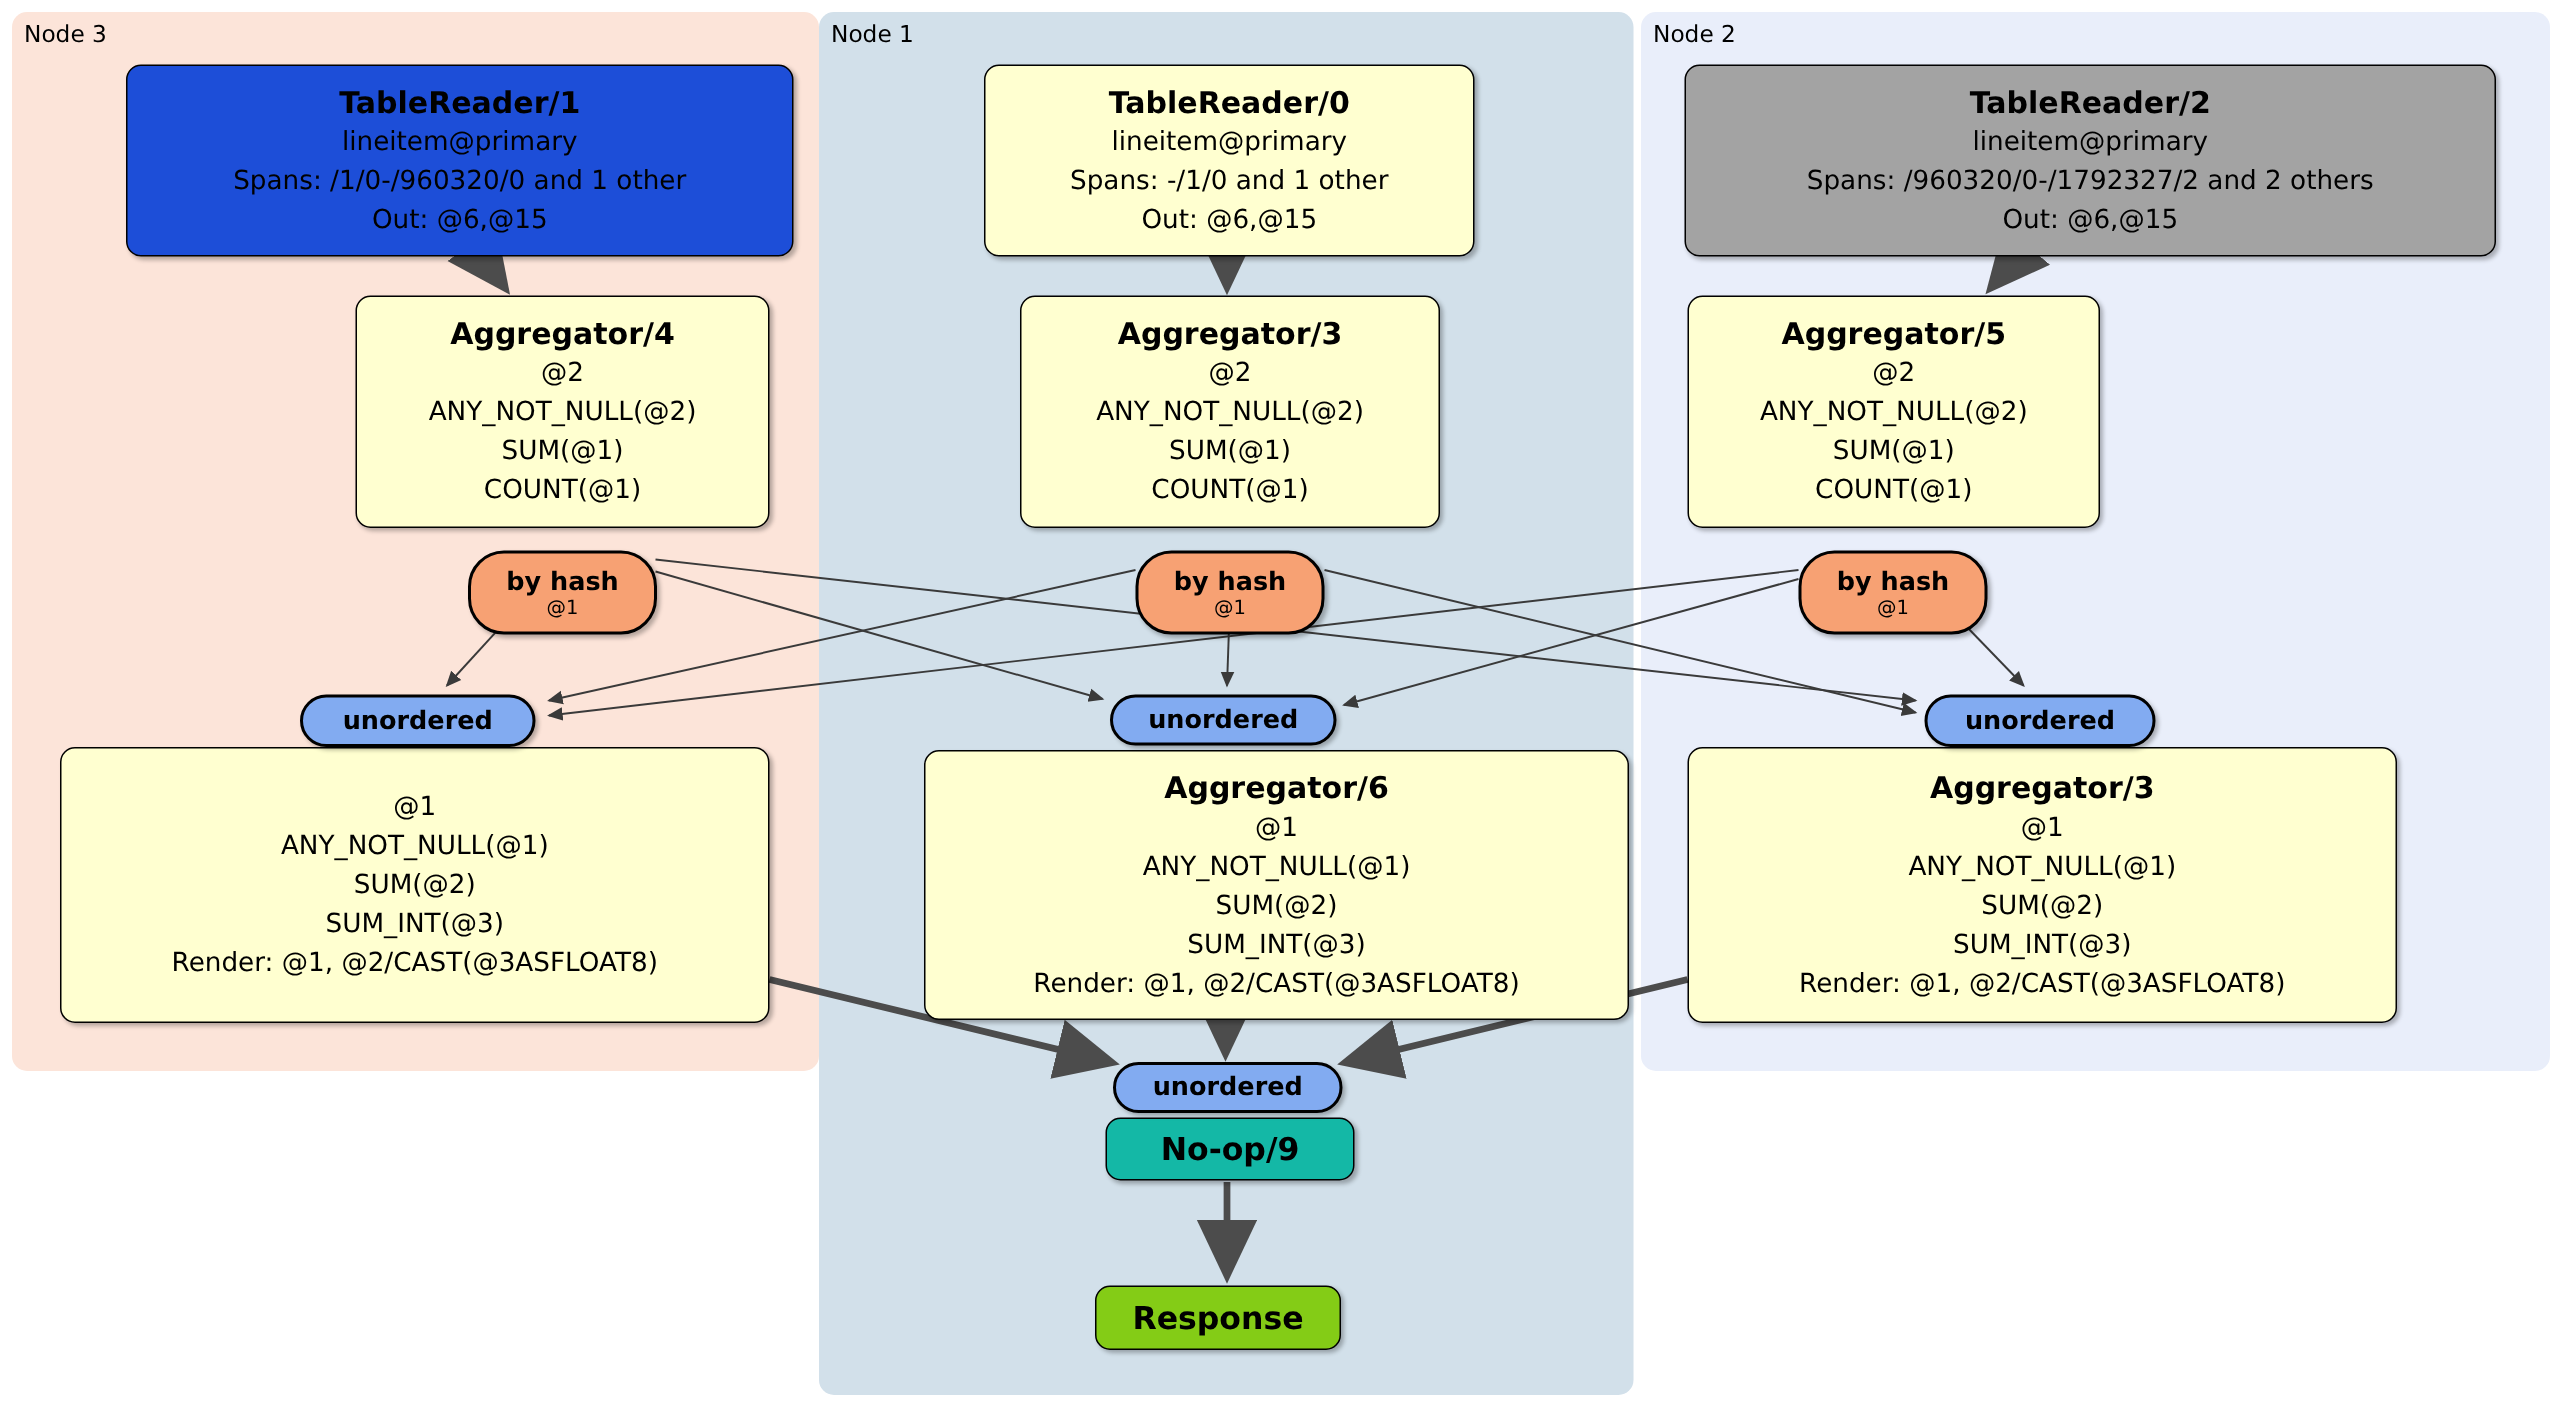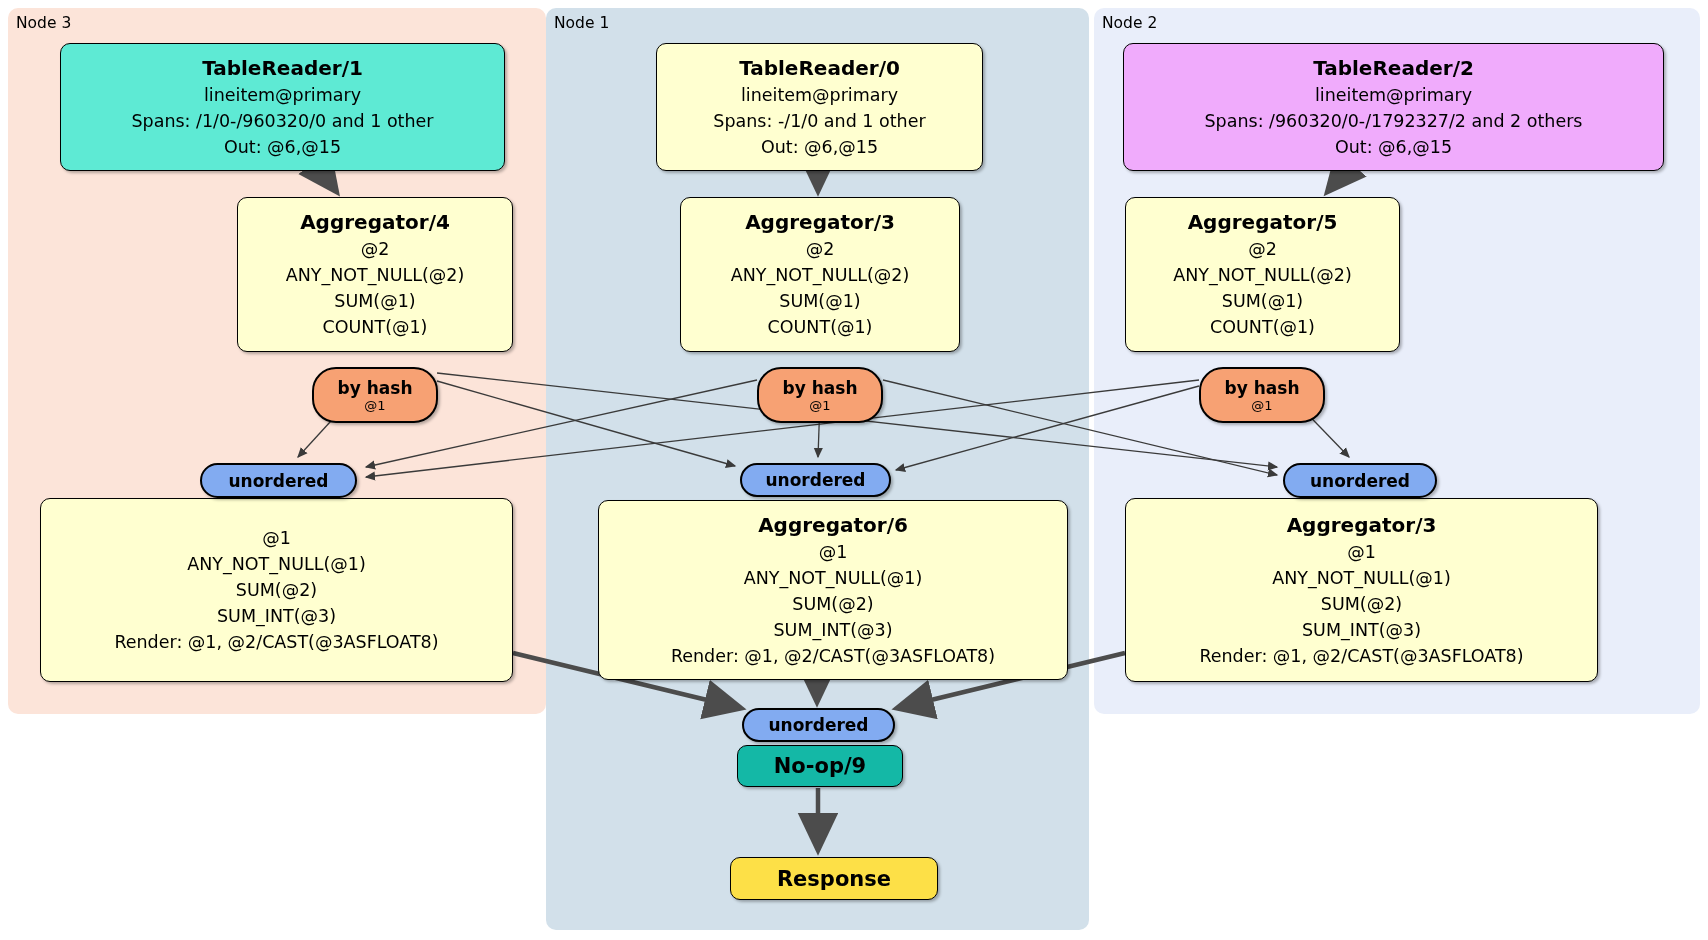--- a/index.html
+++ b/index.html
@@ -70,35 +70,35 @@
     <path class="edge-thin" d="M437,381 L735,466" marker-end="url(#ah-thin)"></path>
     <path class="edge-thin" d="M437,373 L1277,467" marker-end="url(#ah-thin)"></path>
     <path class="edge-thin" d="M757,380 L366,467" marker-end="url(#ah-thin)"></path>
     <path class="edge-thin" d="M820,400 L818,457" marker-end="url(#ah-thin)"></path>
     <path class="edge-thin" d="M883,380 L1277,475" marker-end="url(#ah-thin)"></path>
     <path class="edge-thin" d="M1199,380 L366,477" marker-end="url(#ah-thin)"></path>
     <path class="edge-thin" d="M1199,386 L896,470" marker-end="url(#ah-thin)"></path>
     <path class="edge-thin" d="M1291,397 L1349,457" marker-end="url(#ah-thin)"></path>
   </svg>
 
-  <div class="box" style="left: 60px; top: 43px; width: 445px; height: 128px; background-color: #5eead4;">
+  <div class="box" style="left: 84px; top: 43px; width: 445px; height: 128px; background-color: #1d4ed8;">
     <div class="box-title">TableReader/1</div>
     <div class="box-line">lineitem@primary</div>
     <div class="box-line">Spans: /1/0-/960320/0 and 1 other</div>
     <div class="box-line">Out: @6,@15</div>
   </div>
 
   <div class="box" style="left: 656px; top: 43px; width: 327px; height: 128px; background-color: rgb(255, 255, 208);">
     <div class="box-title">TableReader/0</div>
     <div class="box-line">lineitem@primary</div>
     <div class="box-line">Spans: -/1/0 and 1 other</div>
     <div class="box-line">Out: @6,@15</div>
   </div>
 
-  <div class="box" style="left: 1123px; top: 43px; width: 541px; height: 128px; background-color: #f0abfc;">
+  <div class="box" style="left: 1123px; top: 43px; width: 541px; height: 128px; background-color: #a3a3a3;">
     <div class="box-title">TableReader/2</div>
     <div class="box-line">lineitem@primary</div>
     <div class="box-line">Spans: /960320/0-/1792327/2 and 2 others</div>
     <div class="box-line">Out: @6,@15</div>
   </div>
 
   <div class="box" style="left: 237px; top: 197px; width: 276px; height: 155px; background-color: rgb(255, 255, 208);">
     <div class="box-title">Aggregator/4</div>
     <div class="box-line">@2</div>
     <div class="box-line">ANY_NOT_NULL(@2)</div>
@@ -123,21 +123,21 @@
   </div>
 
   <div class="box" style="left: 40px; top: 498px; width: 473px; height: 184px; background-color: rgb(255, 255, 208);">
     <div class="box-line">@1</div>
     <div class="box-line">ANY_NOT_NULL(@1)</div>
     <div class="box-line">SUM(@2)</div>
     <div class="box-line">SUM_INT(@3)</div>
     <div class="box-line">Render: @1, @2/CAST(@3ASFLOAT8)</div>
   </div>
 
-  <div class="box" style="left: 598px; top: 500px; width: 470px; height: 180px; background-color: rgb(255, 255, 208);">
+  <div class="box" style="left: 616px; top: 500px; width: 470px; height: 180px; background-color: rgb(255, 255, 208);">
     <div class="box-title">Aggregator/6</div>
     <div class="box-line">@1</div>
     <div class="box-line">ANY_NOT_NULL(@1)</div>
     <div class="box-line">SUM(@2)</div>
     <div class="box-line">SUM_INT(@3)</div>
     <div class="box-line">Render: @1, @2/CAST(@3ASFLOAT8)</div>
   </div>
 
   <div class="box" style="left: 1125px; top: 498px; width: 473px; height: 184px; background-color: rgb(255, 255, 208);">
     <div class="box-title">Aggregator/3</div>
@@ -145,21 +145,21 @@
     <div class="box-line">ANY_NOT_NULL(@1)</div>
     <div class="box-line">SUM(@2)</div>
     <div class="box-line">SUM_INT(@3)</div>
     <div class="box-line">Render: @1, @2/CAST(@3ASFLOAT8)</div>
   </div>
 
   <div class="box" style="left: 737px; top: 745px; width: 166px; height: 42px; background-color: #14b8a6;">
     <div class="terminal-title">No-op/9</div>
   </div>
 
-  <div class="box" style="left: 730px; top: 857px; width: 208px; height: 43px; background-color: #fde047;">
+  <div class="box" style="left: 730px; top: 857px; width: 164px; height: 43px; background-color: #84cc16;">
     <div class="terminal-title">Response</div>
   </div>
 
   <div class="oval oval-hash" style="left: 312px; top: 343px; width: 126px; height: 56px; background-color: rgb(247, 161, 115);">
     <div class="oval-label">by hash</div>
     <div class="oval-arg">@1</div>
   </div>
   <div class="oval oval-hash" style="left: 757px; top: 343px; width: 126px; height: 56px; background-color: rgb(247, 161, 115);">
     <div class="oval-label">by hash</div>
     <div class="oval-arg">@1</div>

